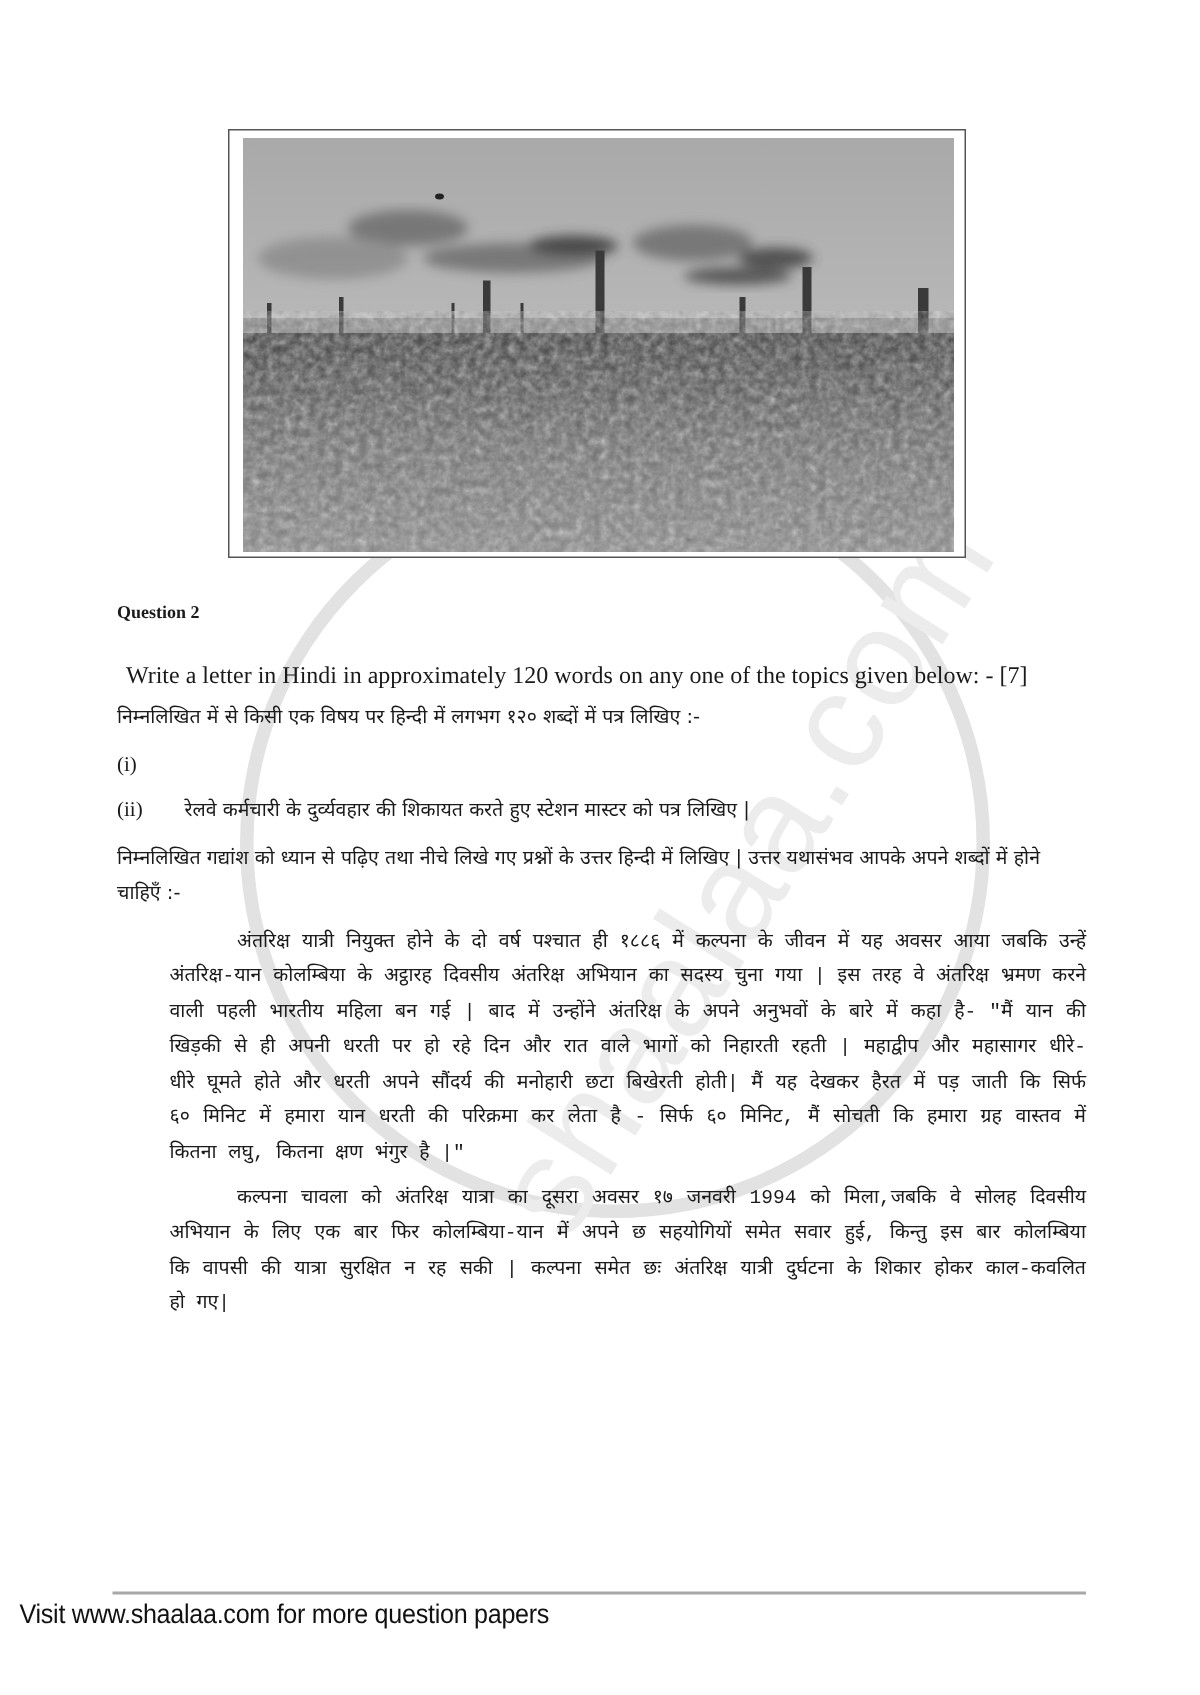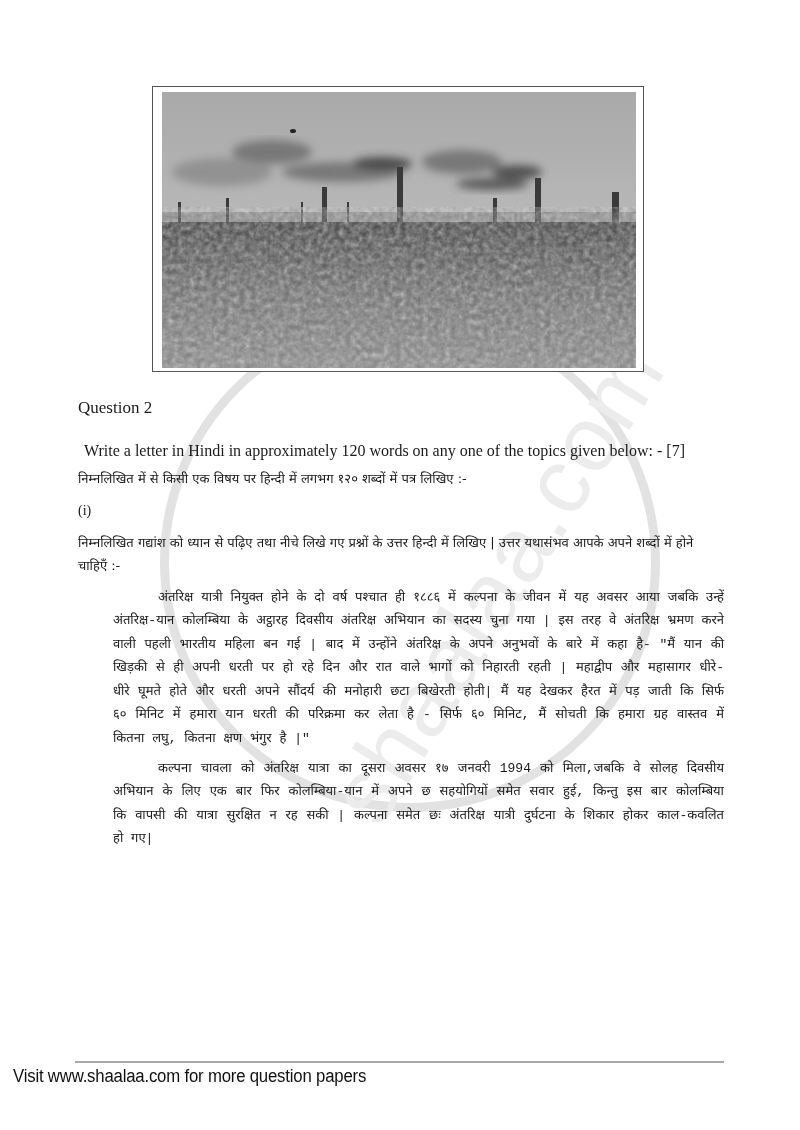--- a/index.html
+++ b/index.html
@@ -8,21 +8,21 @@
   .abs { position: absolute; }
   .photo-frame { left: 152px; top: 86px; width: 492px; height: 286px;
                  border: 1px solid #555; background: #fff; box-sizing: border-box; }
   .photo-frame svg { position: absolute; left: 9px; top: 5px; }
   .watermark-circle { left: 160px; top: 312px; width: 500px; height: 500px;
                       border: 9px solid #e2e2e2; border-radius: 50%; box-sizing: border-box; }
   .watermark-text { left: 225px; top: 530px; font-family: "Liberation Sans", "DejaVu Sans", sans-serif;
                     font-size: 92px; color: #ececec; transform: rotate(-58deg); transform-origin: center;
                     letter-spacing: 2px; white-space: nowrap; }
   .content { left: 78px; top: 398px; width: 646px; }
-  .q-title { font-weight: normal; font-size: 17px; margin: 0; line-height: 20px; }
+  .q-title { font-weight: bold; font-size: 12px; margin: 0; line-height: 20px; }
   .en { font-size: 16px; line-height: 21px; margin: 6px; }
   .hi { font-family: "DejaVu Sans", sans-serif; font-size: 13px; line-height: 23.5px; margin: 0; }
   .item { display: flex; font-family: "DejaVu Sans", sans-serif; font-size: 13px; line-height: 20px; }
   .item .num { width: 45px; font-family: "Liberation Serif", serif; font-size: 14px; }
   .passage { margin-left: 35px; text-align: justify; font-family: Liberation Mono, monospace;
              font-size: 13px; line-height: 23.6px; }
   .passage p { margin: 0; text-indent: 45px; }
   .rule { left: 75px; top: 1061px; width: 649px; height: 2px; background: #a8a8a8; }
   .footer { left: 13px; top: 1066px; font-family: "Liberation Sans", "DejaVu Sans", sans-serif;
             font-size: 18px; color: #111; letter-spacing: -0.2px; transform: scaleX(0.93); transform-origin: left; }
@@ -90,20 +90,24 @@
 </div>
 
 <div class="abs content">
   <section>
     <h3 class="q-title">Question 2</h3>
     <p class="en" style="margin-top:22px">Write a letter in Hindi in approximately 120 words on any one of the topics given  below: - [7]</p>
     <p class="hi" style="margin-top:4px">निम्नलिखित में से किसी एक विषय पर हिन्दी में लगभग १२० शब्दों में पत्र लिखिए :-</p>
     <div class="item" style="margin-top:10px">
       <span class="num">(i)</span>
     </div>
+    <div class="item" style="margin-top:10px">
+      <span class="num">(ii)</span>
+      <span>रेलवे कर्मचारी के दुर्व्यवहार की शिकायत करते हुए स्टेशन मास्टर को पत्र लिखिए |</span>
+    </div>
   </section>
 
   <section style="margin-top:8px">
     <p class="hi" style="margin-top:10px">निम्नलिखित गद्यांश को ध्यान से पढ़िए तथा नीचे लिखे गए प्रश्नों के उत्तर हिन्दी में लिखिए | उत्तर यथासंभव आपके अपने शब्दों में होने चाहिएँ :-</p>
     <div class="passage" style="margin-top:8px">
       <p>अंतरिक्ष यात्री नियुक्त होने के दो वर्ष पश्चात ही १८८६ में कल्पना के जीवन में यह अवसर आया जबकि उन्हें अंतरिक्ष-यान कोलम्बिया के अट्ठारह दिवसीय अंतरिक्ष अभियान का सदस्य चुना गया | इस तरह वे अंतरिक्ष भ्रमण करने वाली पहली भारतीय महिला बन गई | बाद में उन्होंने अंतरिक्ष के अपने अनुभवों के बारे में कहा है- "मैं यान की खिड़की से ही अपनी धरती पर हो रहे दिन और रात वाले भागों को निहारती रहती | महाद्वीप और महासागर धीरे-धीरे घूमते होते और धरती अपने सौंदर्य की मनोहारी छटा बिखेरती होती| मैं यह देखकर हैरत में पड़ जाती कि सिर्फ ६० मिनिट में हमारा यान धरती की परिक्रमा कर लेता है - सिर्फ ६० मिनिट, मैं सोचती कि हमारा ग्रह वास्तव में कितना लघु, कितना क्षण भंगुर है |"</p>
       <p style="margin-top:6px">कल्पना चावला को अंतरिक्ष यात्रा का दूसरा अवसर १७ जनवरी 1994 को मिला,जबकि वे सोलह दिवसीय अभियान के लिए एक बार फिर कोलम्बिया-यान में अपने छ सहयोगियों समेत सवार हुई, किन्तु इस बार कोलम्बिया कि वापसी की यात्रा सुरक्षित न रह सकी | कल्पना समेत छः अंतरिक्ष यात्री दुर्घटना के शिकार होकर काल-कवलित हो गए|</p>
     </div>
   </section>
 </div>

